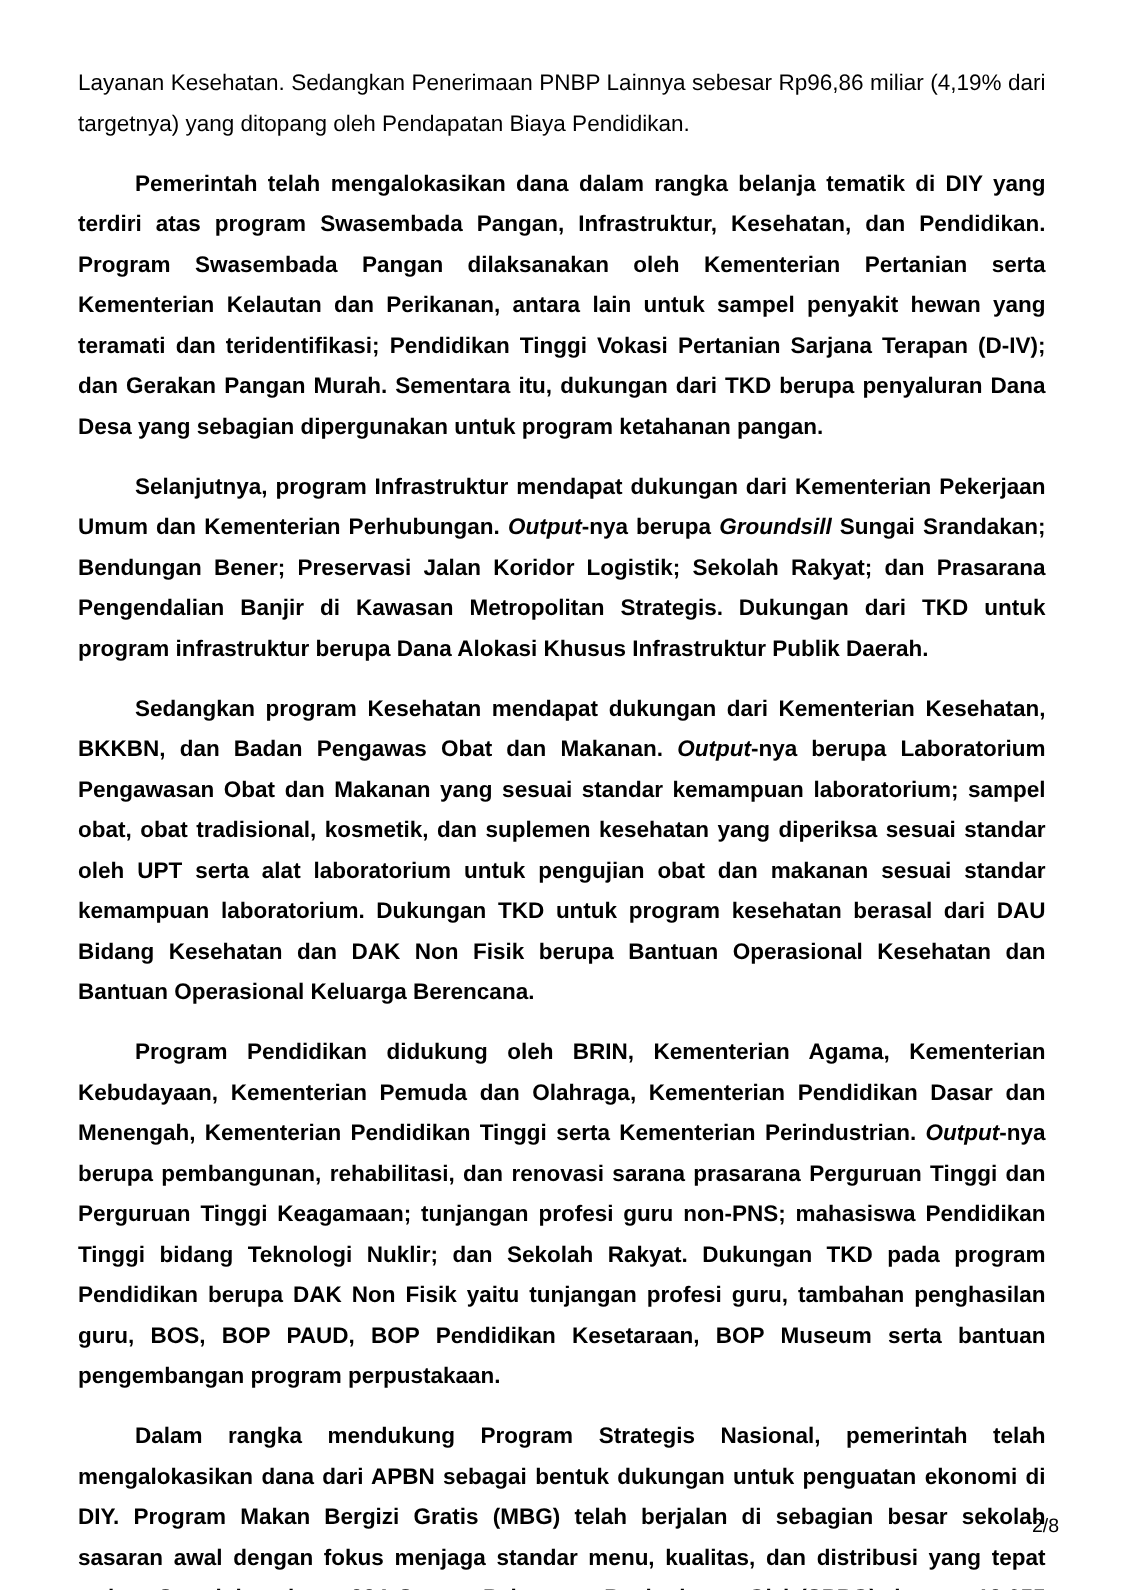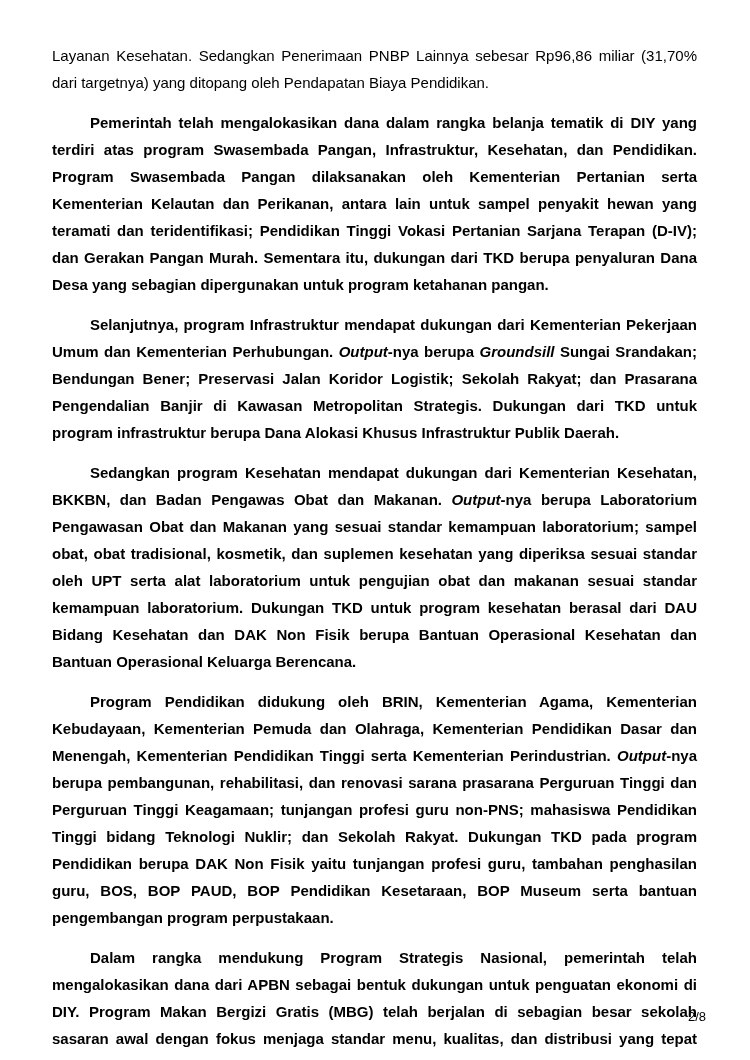--- a/index.html
+++ b/index.html
@@ -37,21 +37,21 @@
     font-size: 13px;
     line-height: 15px;
     color: #000000;
   }
 </style>
 </head>
 <body>
 
 <div class="page">
   <div class="content">
-      <p class="para"><span>Layanan Kesehatan. Sedangkan Penerimaan PNBP Lainnya sebesar Rp96,86 miliar (31,70% dari targetnya) yang ditopang oleh Pendapatan Biaya Pendidikan.</span></p>
+      <p class="para"><span>Layanan Kesehatan. Sedangkan Penerimaan PNBP Lainnya sebesar Rp96,86 miliar (4,19% dari targetnya) yang ditopang oleh Pendapatan Biaya Pendidikan.</span></p>
       <p class="para indent"><span>Pemerintah telah mengalokasikan dana dalam rangka belanja tematik di DIY yang terdiri atas program Swasembada Pangan, Infrastruktur, Kesehatan, dan Pendidikan. Program Swasembada Pangan dilaksanakan oleh Kementerian Pertanian serta Kementerian Kelautan dan Perikanan, antara lain untuk sampel penyakit hewan yang teramati dan teridentifikasi; Pendidikan Tinggi Vokasi Pertanian Sarjana Terapan (D-IV); dan Gerakan Pangan Murah. Sementara itu, dukungan dari TKD berupa penyaluran Dana Desa yang sebagian dipergunakan untuk program ketahanan pangan.</span></p>
       <p class="para indent"><span>Selanjutnya, program Infrastruktur mendapat dukungan dari Kementerian Pekerjaan Umum dan Kementerian Perhubungan. </span><span class="italic">Output</span><span>-nya berupa </span><span class="italic">Groundsill</span><span> Sungai Srandakan; Bendungan Bener; Preservasi Jalan Koridor Logistik; Sekolah Rakyat; dan Prasarana Pengendalian Banjir di Kawasan Metropolitan Strategis. Dukungan dari TKD untuk program infrastruktur berupa Dana Alokasi Khusus Infrastruktur Publik Daerah.</span></p>
       <p class="para indent"><span>Sedangkan program Kesehatan mendapat dukungan dari Kementerian Kesehatan, BKKBN, dan Badan Pengawas Obat dan Makanan. </span><span class="italic">Output</span><span>-nya berupa Laboratorium Pengawasan Obat dan Makanan yang sesuai standar kemampuan laboratorium; sampel obat, obat tradisional, kosmetik, dan suplemen kesehatan yang diperiksa sesuai standar oleh UPT serta alat laboratorium untuk pengujian obat dan makanan sesuai standar kemampuan laboratorium. Dukungan TKD untuk program kesehatan berasal dari DAU Bidang Kesehatan dan DAK Non Fisik berupa Bantuan Operasional Kesehatan dan Bantuan Operasional Keluarga Berencana.</span></p>
       <p class="para indent"><span>Program Pendidikan didukung oleh BRIN, Kementerian Agama, Kementerian Kebudayaan, Kementerian Pemuda dan Olahraga, Kementerian Pendidikan Dasar dan Menengah, Kementerian Pendidikan Tinggi serta Kementerian Perindustrian. </span><span class="italic">Output</span><span>-nya berupa pembangunan, rehabilitasi, dan renovasi sarana prasarana Perguruan Tinggi dan Perguruan Tinggi Keagamaan; tunjangan profesi guru non-PNS; mahasiswa Pendidikan Tinggi bidang Teknologi Nuklir; dan Sekolah Rakyat. Dukungan TKD pada program Pendidikan berupa DAK Non Fisik yaitu tunjangan profesi guru, tambahan penghasilan guru, BOS, BOP PAUD, BOP Pendidikan Kesetaraan, BOP Museum serta bantuan pengembangan program perpustakaan.</span></p>
       <p class="para indent"><span>Dalam rangka mendukung Program Strategis Nasional, pemerintah telah mengalokasikan dana dari APBN sebagai bentuk dukungan untuk penguatan ekonomi di DIY. Program Makan Bergizi Gratis (MBG) telah berjalan di sebagian besar sekolah sasaran awal dengan fokus menjaga standar menu, kualitas, dan distribusi yang tepat waktu. Saat ini terdapat 334 Satuan Pelayanan Peningkatan Gizi (SPPG) dengan 13.055 petugas dan 1.033 </span><span class="italic">supplier</span><span> serta 828.488</span></p>
     </div>
   <div class="footer">2/8</div>
 </div>
 
 </body></html>

